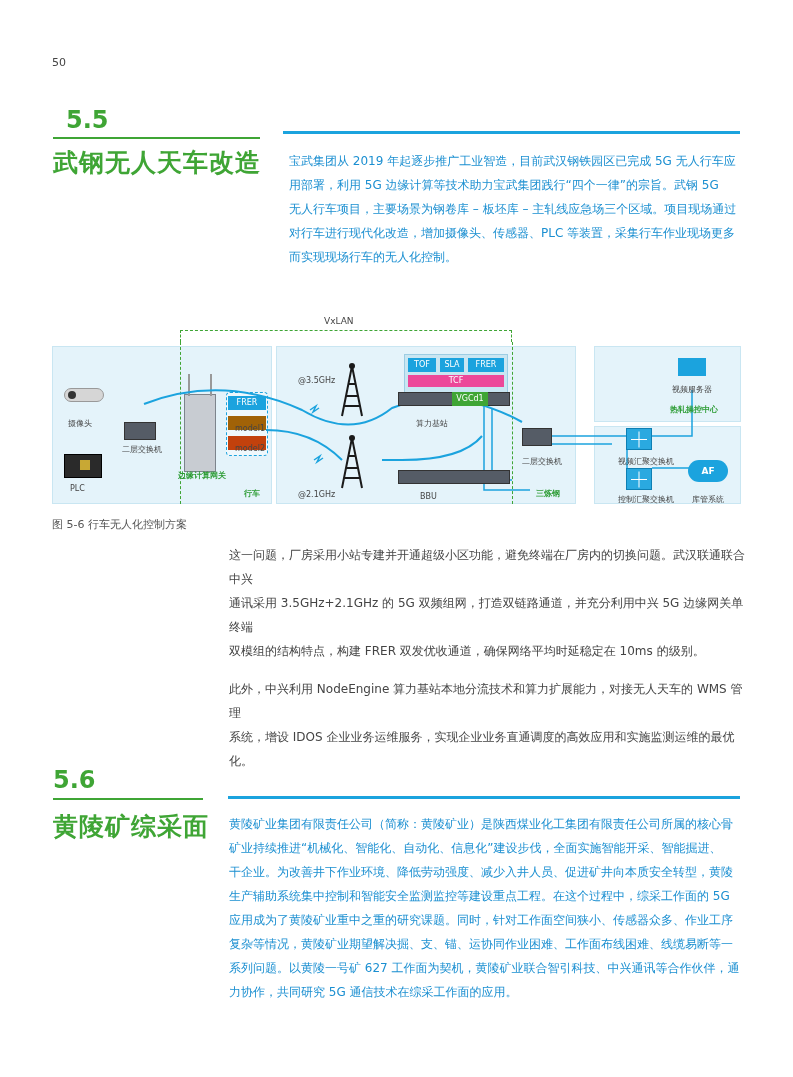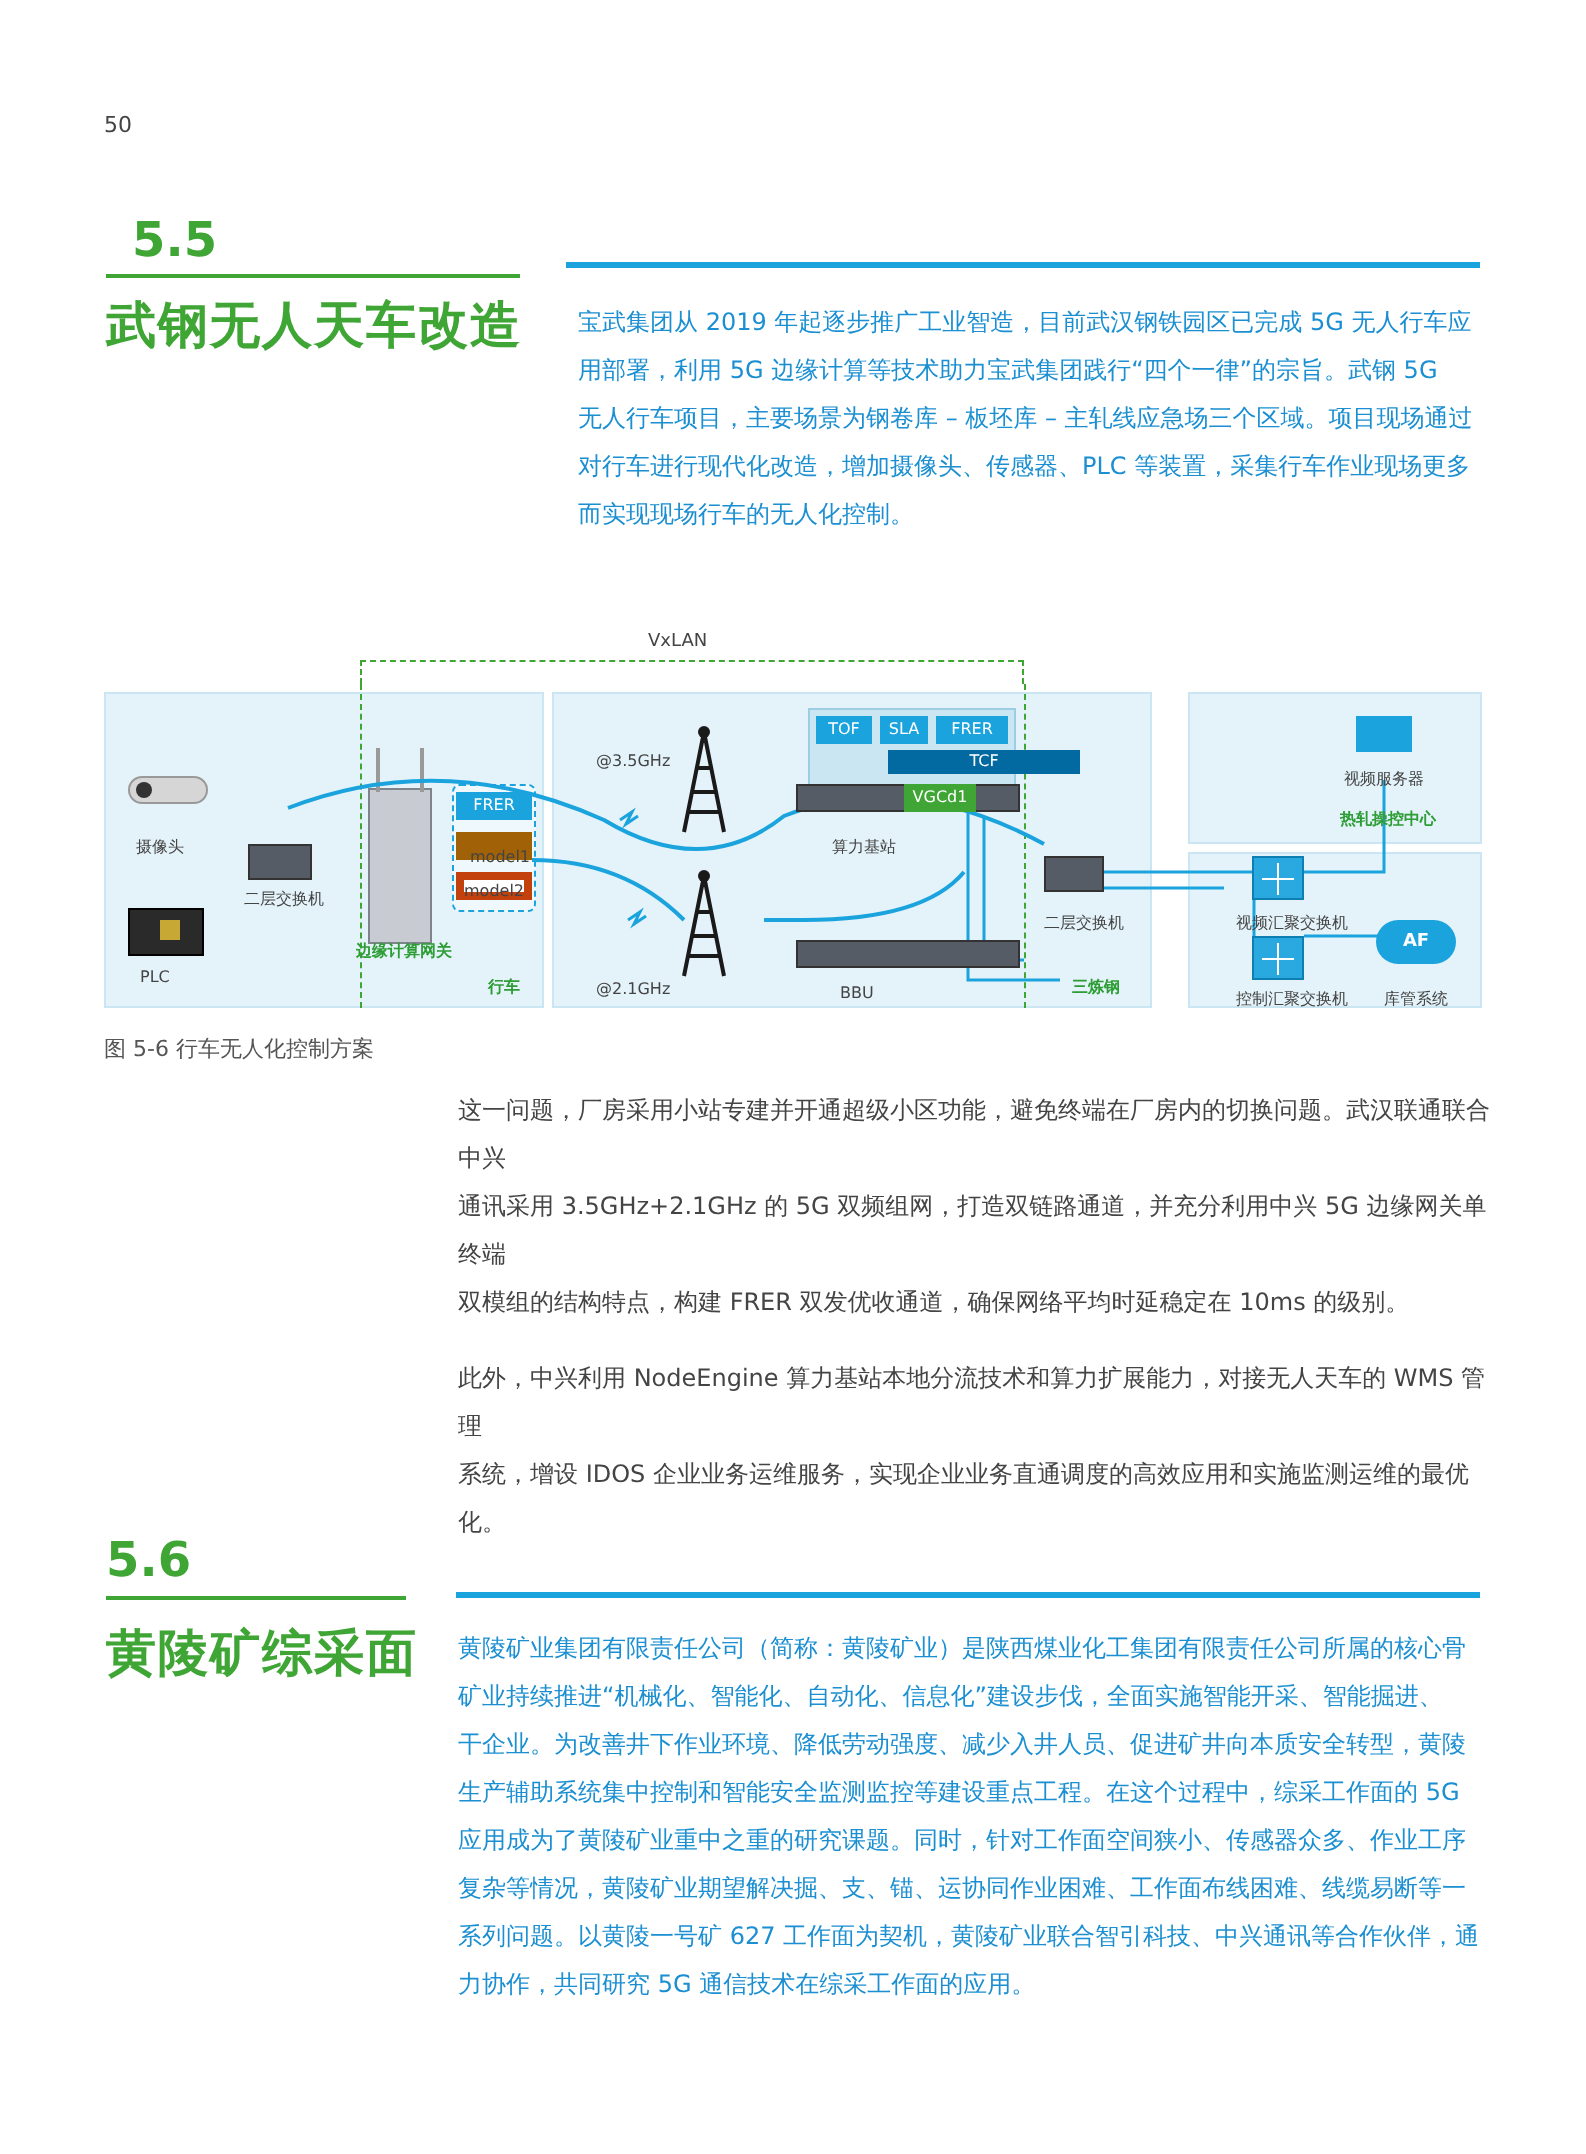--- a/index.html
+++ b/index.html
@@ -67,21 +67,21 @@
 
   <div class="device" style="left:72px;top:112px;width:32px;height:18px;"></div>
   <div class="dlabel" style="left:70px;top:134px;">二层交换机</div>
 
   <div class="device-light" style="left:132px;top:84px;width:32px;height:78px;"></div>
   <div class="abs" style="left:136px;top:64px;width:24px;height:22px;border-left:2px solid #999;border-right:2px solid #999;"></div>
   <div class="dlabel-green" style="left:126px;top:160px;">边缘计算网关</div>
   <div class="abs" style="left:174px;top:82px;width:42px;height:64px;border:1px dashed #1ba3de;border-radius:4px;background:rgba(255,255,255,0.4);"></div>
   <div class="chip" style="left:176px;top:86px;width:38px;background:#1ba3de;">FRER</div>
   <div class="abs" style="left:176px;top:106px;width:38px;height:14px;border:7px solid #a16207;font-size:8px;line-height:12px;text-align:center;color:#444;background:#fff;">model1</div>
-  <div class="abs" style="left:176px;top:126px;width:38px;height:14px;border:4px solid #c2410c;font-size:8px;line-height:12px;text-align:left;color:#444;background:#fff;">model2</div>
+  <div class="abs" style="left:176px;top:126px;width:38px;height:14px;border:7px solid #c2410c;font-size:8px;line-height:12px;text-align:left;color:#444;background:#fff;">model2</div>
   <div class="dlabel-green" style="left:192px;top:178px;">行车</div>
 
   <div class="dlabel" style="left:246px;top:66px;">@3.5GHz</div>
   <div class="dlabel" style="left:246px;top:180px;">@2.1GHz</div>
   <svg class="abs" style="left:286px;top:52px;" width="28" height="56">
     <path d="M14 4 L4 54 M14 4 L24 54 M8 34 L20 34 M6 44 L22 44 M10 22 L18 22" stroke="#1a1a1a" stroke-width="2" fill="none"></path>
     <circle cx="14" cy="4" r="3" fill="#1a1a1a"></circle>
   </svg>
   <svg class="abs" style="left:286px;top:124px;" width="28" height="56">
     <path d="M14 4 L4 54 M14 4 L24 54 M8 34 L20 34 M6 44 L22 44 M10 22 L18 22" stroke="#1a1a1a" stroke-width="2" fill="none"></path>
@@ -99,21 +99,21 @@
     <path d="M600 126 L640 126 L640 80" stroke="#1ba3de" stroke-width="1.5" fill="none"></path>
     <path d="M600 158 L640 158" stroke="#1ba3de" stroke-width="1.5" fill="none"></path>
     <path d="M258 100 l6 -4 l-3 6 l6 -4" stroke="#1ba3de" stroke-width="1.5" fill="none"></path>
     <path d="M262 150 l6 -4 l-3 6 l6 -4" stroke="#1ba3de" stroke-width="1.5" fill="none"></path>
   </svg>
 
   <div class="abs" style="left:352px;top:44px;width:104px;height:48px;background:#c9e6f2;border:1px solid #9ccde3;"></div>
   <div class="chip" style="left:356px;top:48px;width:28px;background:#1ba3de;">TOF</div>
   <div class="chip" style="left:388px;top:48px;width:24px;background:#1ba3de;">SLA</div>
   <div class="chip" style="left:416px;top:48px;width:36px;background:#1ba3de;">FRER</div>
-  <div class="chip" style="left:356px;top:65px;width:96px;height:12px;line-height:12px;background:#0369a1;margin-left:36px;">TCF</div>
+  <div class="chip" style="left:356px;top:65px;width:96px;height:12px;line-height:12px;background:#ec4899;">TCF</div>
   <div class="device" style="left:346px;top:82px;width:112px;height:14px;"></div>
   <div class="chip" style="left:400px;top:82px;width:36px;background:#3fa535;">VGCd1</div>
   <div class="dlabel" style="left:364px;top:108px;">算力基站</div>
 
   <div class="device" style="left:346px;top:160px;width:112px;height:14px;"></div>
   <div class="dlabel" style="left:368px;top:182px;">BBU</div>
 
   <div class="device" style="left:470px;top:118px;width:30px;height:18px;"></div>
   <div class="dlabel" style="left:470px;top:146px;">二层交换机</div>
   <div class="dlabel-green" style="left:484px;top:178px;">三炼钢</div>

